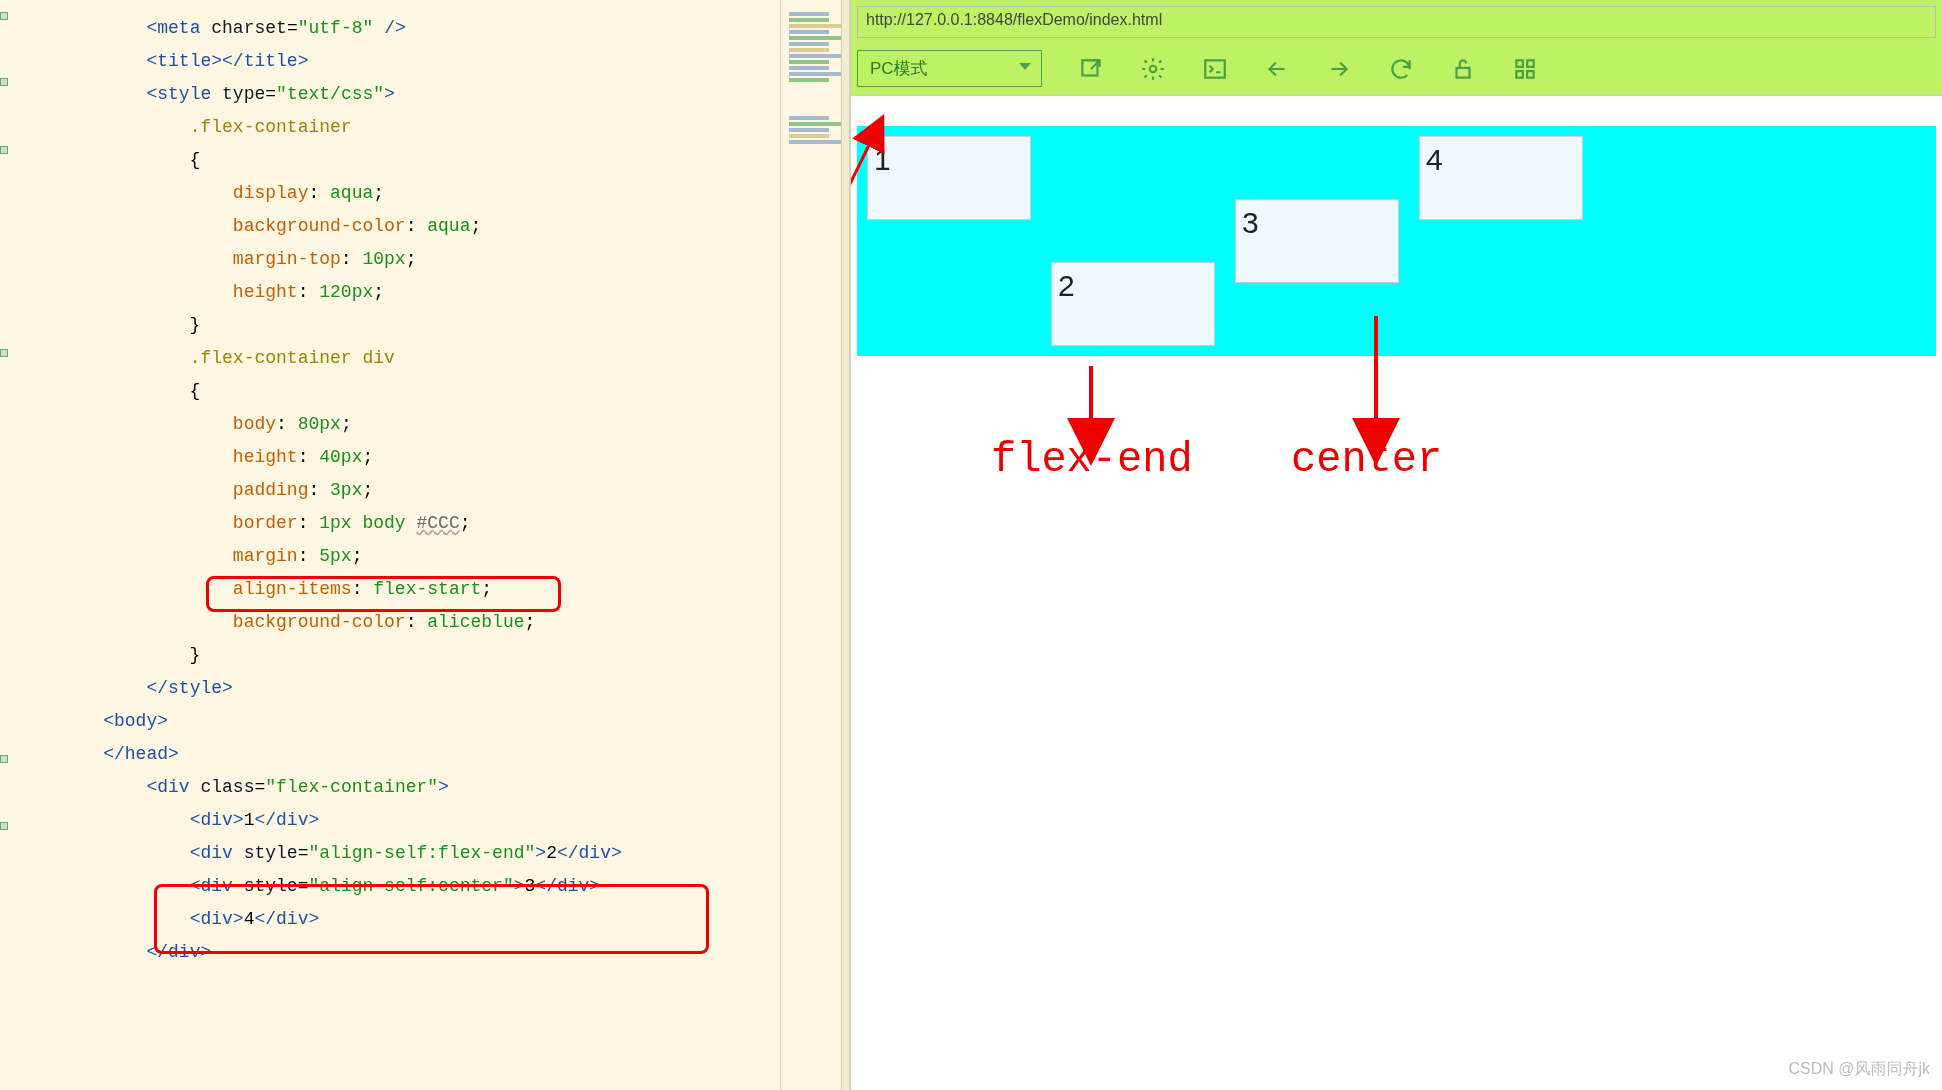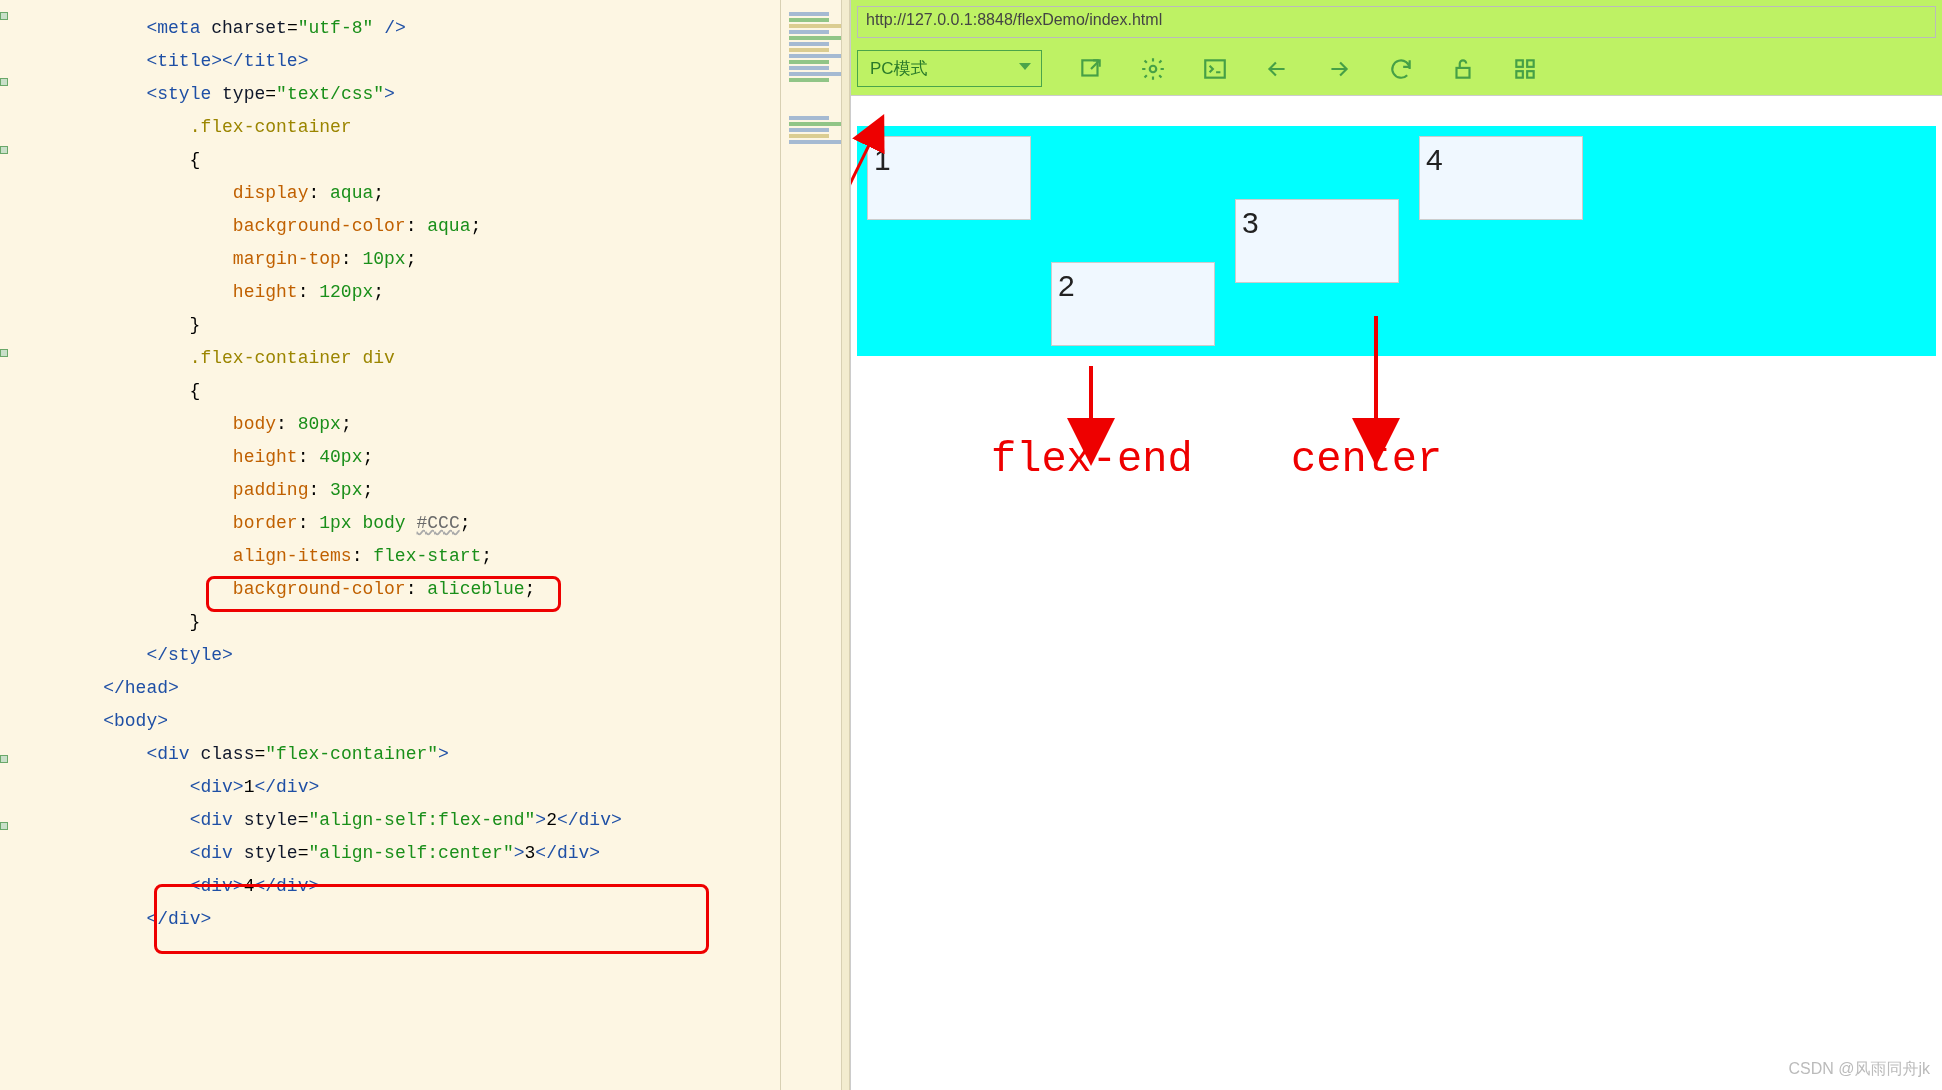--- a/index.html
+++ b/index.html
@@ -176,26 +176,27 @@
       <div class="code-line">                <span class="prop">background-color</span>: <span class="val">aqua</span>;</div>
       <div class="code-line">                <span class="prop">margin-top</span>: <span class="num">10px</span>;</div>
       <div class="code-line">                <span class="prop">height</span>: <span class="num">120px</span>;</div>
       <div class="code-line">            }</div>
       <div class="code-line">            <span class="sel">.flex-container div</span></div>
       <div class="code-line">            {</div>
       <div class="code-line">                <span class="prop">body</span>: <span class="num">80px</span>;</div>
       <div class="code-line">                <span class="prop">height</span>: <span class="num">40px</span>;</div>
       <div class="code-line">                <span class="prop">padding</span>: <span class="num">3px</span>;</div>
       <div class="code-line">                <span class="prop">border</span>: <span class="num">1px</span> <span class="val">body</span> <span class="colorhex">#CCC</span>;</div>
+      <div class="code-line">                <span class="prop">margin</span>: <span class="num">5px</span>;</div>
       <div class="code-line">                <span class="prop">align-items</span>: <span class="val">flex-start</span>;</div>
       <div class="code-line">                <span class="prop">background-color</span>: <span class="val">aliceblue</span>;</div>
       <div class="code-line">            }</div>
       <div class="code-line">        <span class="tag">&lt;/style&gt;</span></div>
+      <div class="code-line">    <span class="tag">&lt;body&gt;</span></div>
       <div class="code-line">    <span class="tag">&lt;/head&gt;</span></div>
-      <div class="code-line">    <span class="tag">&lt;body&gt;</span></div>
       <div class="code-line"></div>
       <div class="code-line">        <span class="tag">&lt;div</span> <span class="attr">class</span>=<span class="str">"flex-container"</span><span class="tag">&gt;</span></div>
       <div class="code-line">            <span class="tag">&lt;div&gt;</span>1<span class="tag">&lt;/div&gt;</span></div>
       <div class="code-line">            <span class="tag">&lt;div</span> <span class="attr">style</span>=<span class="str">"align-self:flex-end"</span><span class="tag">&gt;</span>2<span class="tag">&lt;/div&gt;</span></div>
       <div class="code-line">            <span class="tag">&lt;div</span> <span class="attr">style</span>=<span class="str">"align-self:center"</span><span class="tag">&gt;</span>3<span class="tag">&lt;/div&gt;</span></div>
       <div class="code-line">            <span class="tag">&lt;div&gt;</span>4<span class="tag">&lt;/div&gt;</span></div>
       <div class="code-line">        <span class="tag">&lt;/div&gt;</span></div>
     </div>
   <div class="hi-box hi1"></div>
   <div class="hi-box hi2"></div>

